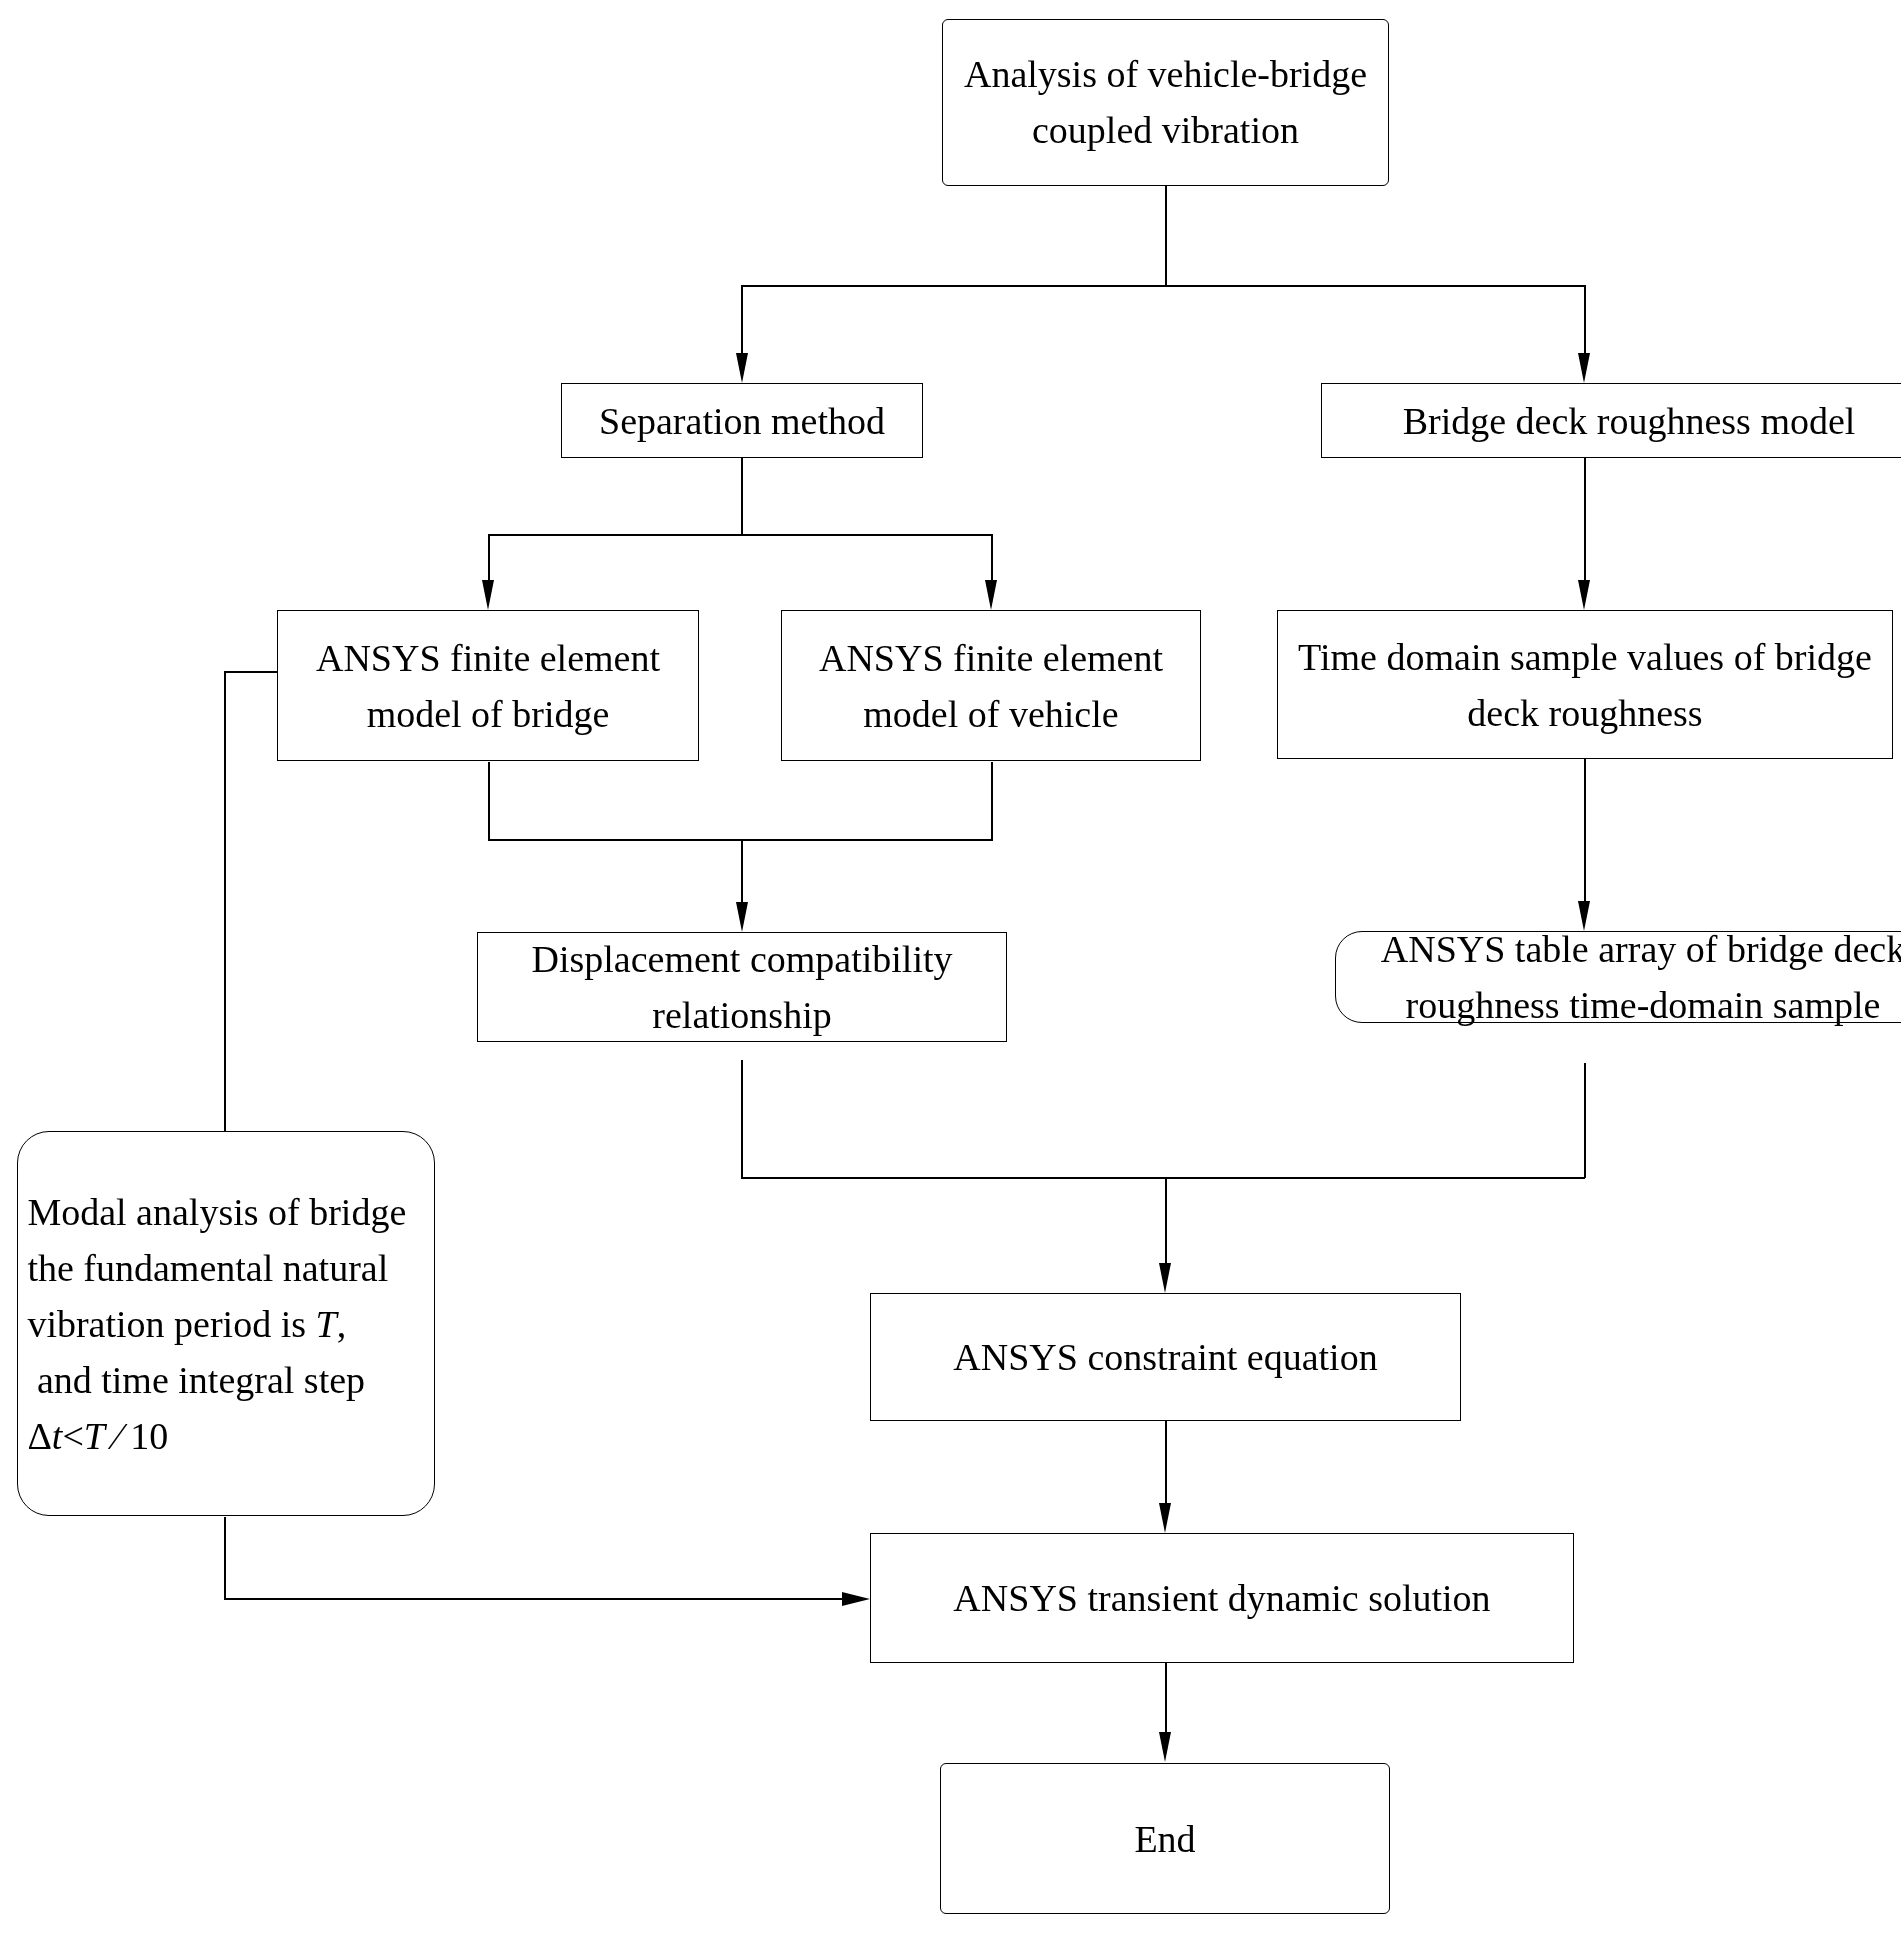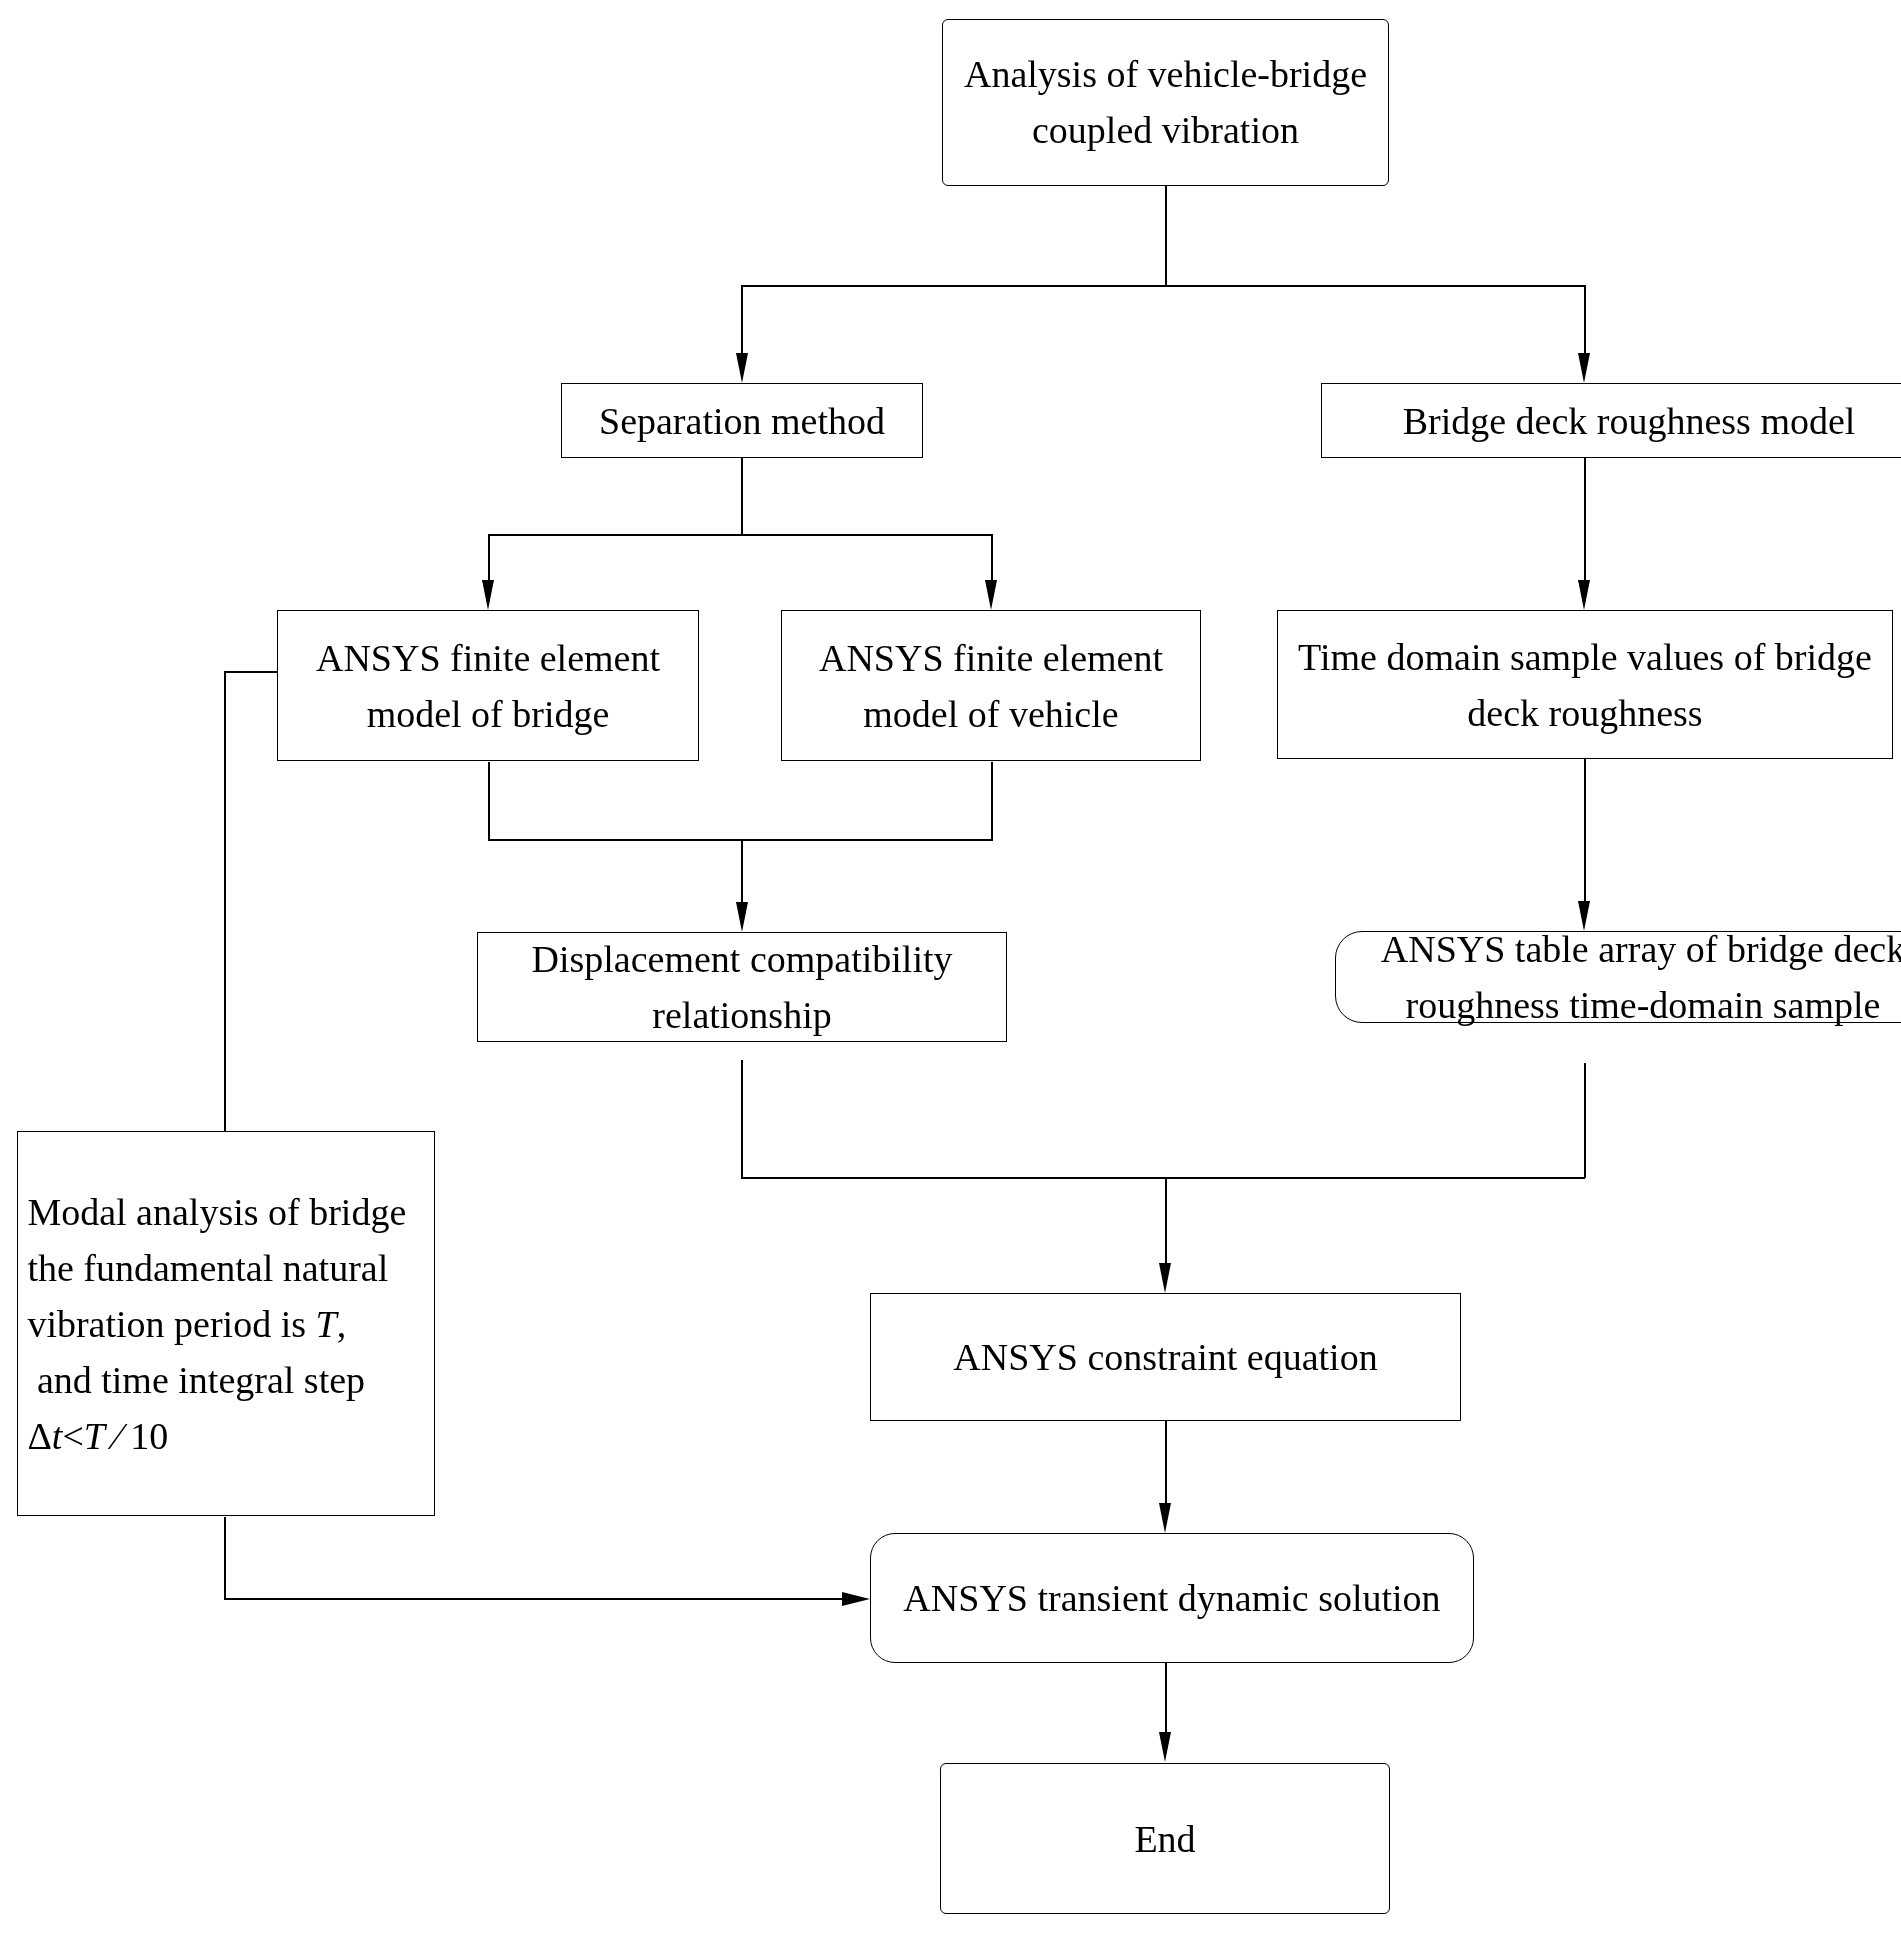--- a/index.html
+++ b/index.html
@@ -53,33 +53,33 @@
   </div>
 
   <div class="node" style="left:477px; top:932px; width:530px; height:110px;">
     <span>Displacement compatibility relationship</span>
   </div>
 
   <div class="node" style="left:1335px; top:931px; width:616px; height:92px;border-radius:27px;">
     <span>ANSYS table array of bridge deck roughness time-domain sample</span>
   </div>
 
-  <div class="node rich" style="left:17px; top:1131px; width:418px; height:385px;">
+  <div class="node rich" style="left:17px; top:1131px; width:418px; height:385px;border-radius:32px;">
       <div><span>Modal analysis of bridge</span></div>
       <div><span>the fundamental natural</span></div>
       <div><span>vibration period is </span><i>T</i><span>,</span></div>
       <div><span>&nbsp;and time integral step</span></div>
       <div><span>Δ</span><i>t</i><span>&lt;</span><i>T</i><span> ⁄ 10</span></div>
     </div>
 
   <div class="node" style="left:870px; top:1293px; width:591px; height:128px;">
     <span>ANSYS constraint equation</span>
   </div>
 
-  <div class="node" style="left:870px; top:1533px; width:604px; height:130px;border-radius:25px;">
+  <div class="node" style="left:870px; top:1533px; width:704px; height:130px;">
     <span>ANSYS transient dynamic solution</span>
   </div>
 
   <div class="node rounded" style="left:940px; top:1763px; width:450px; height:151px;">
     <span>End</span>
   </div>
 
   <div class="vline" style="left:1165px; top:185px; height:101px;"></div>
   <div class="hline" style="left:742px; top:285px; width:844px;"></div>
   <div class="vline" style="left:741px; top:285px; height:71px;"></div>

